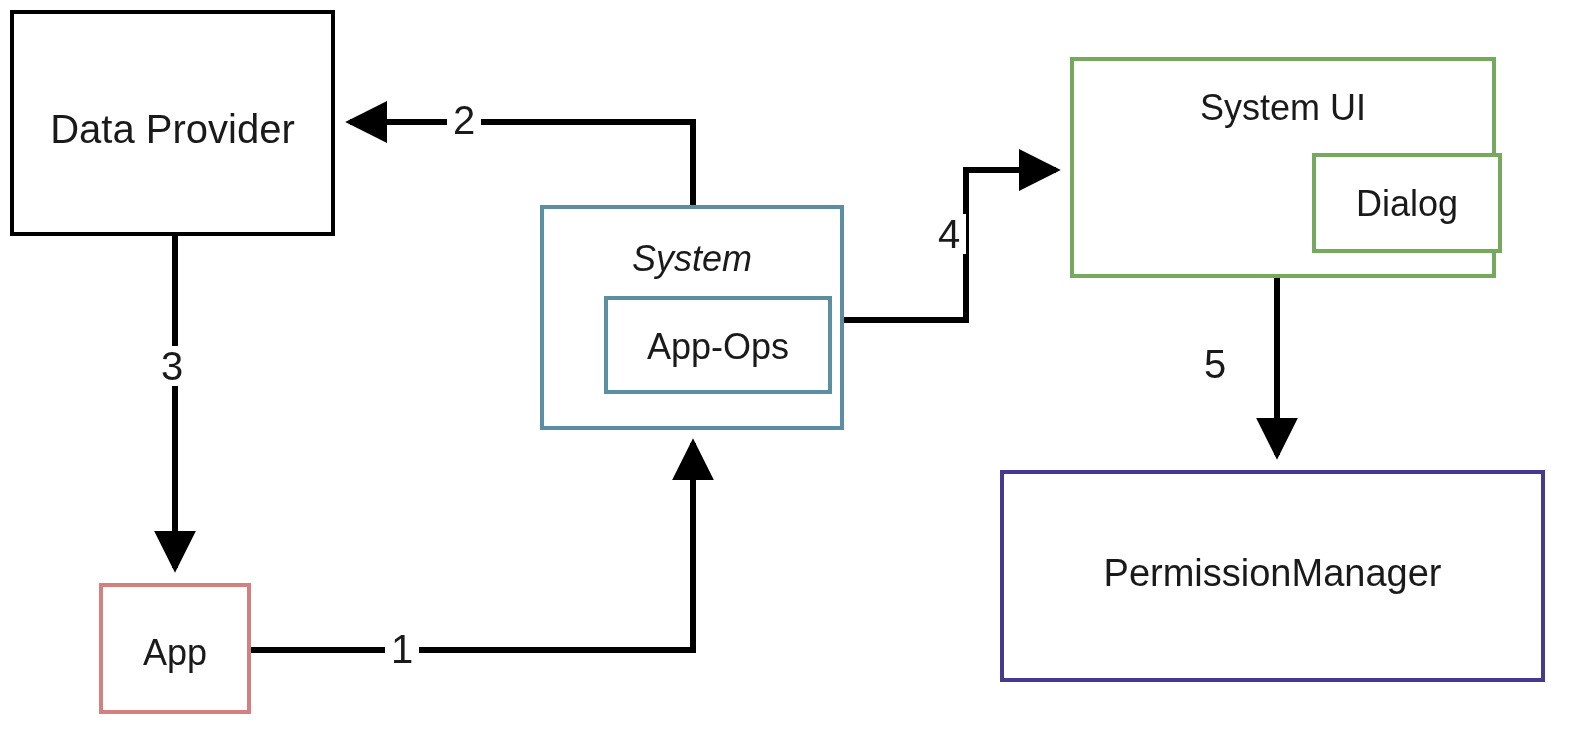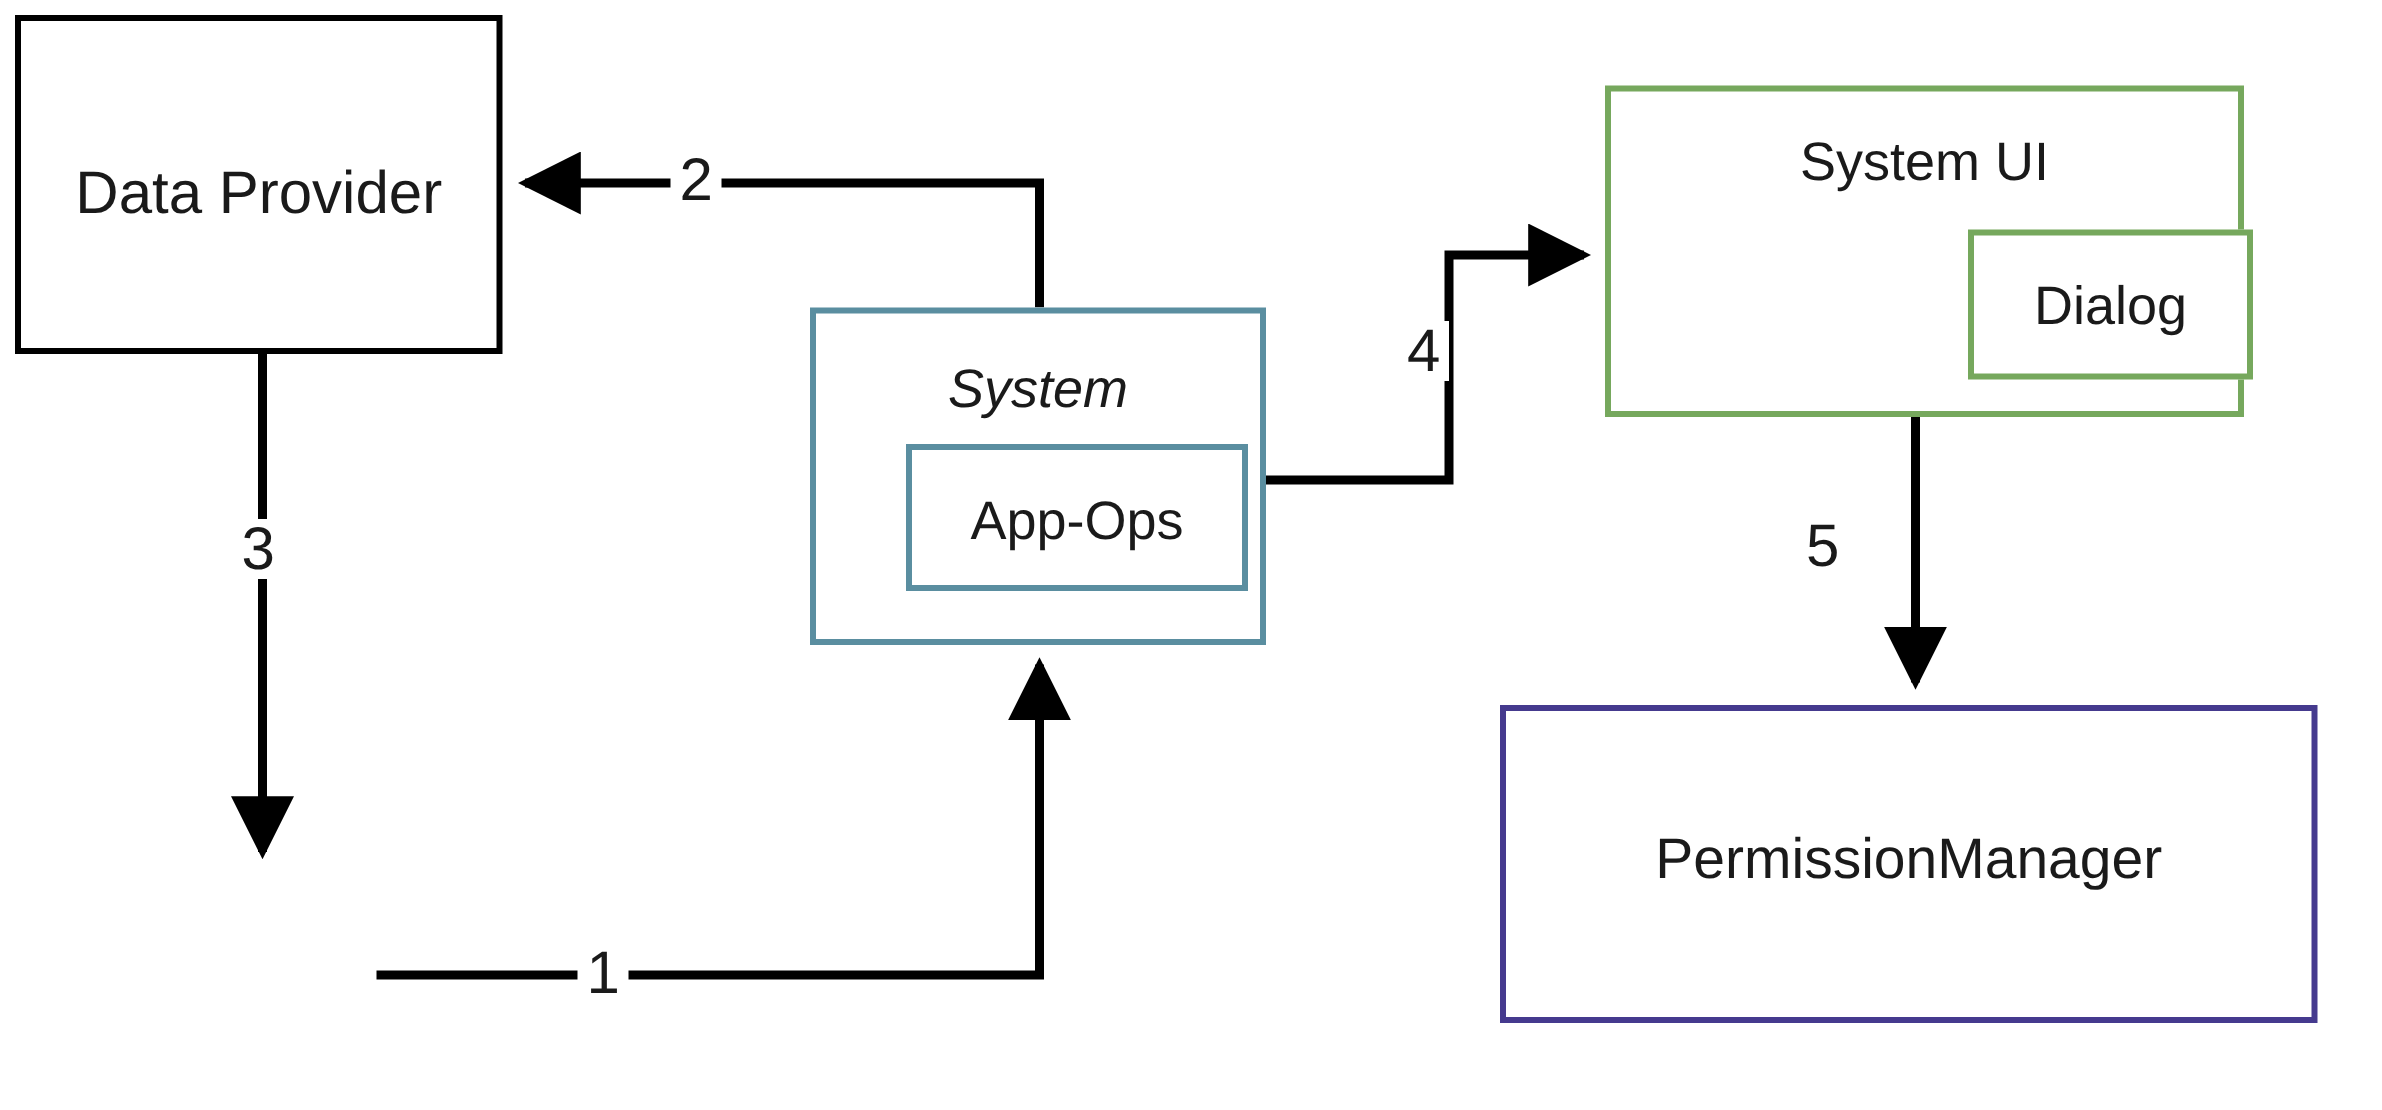--- a/index.html
+++ b/index.html
@@ -154,20 +154,23 @@
   </div>
 
   <div class="node" id="node-dialog" style="border-color: rgb(118, 168, 93); background: rgb(255, 255, 255);">
     <div class="node-label">Dialog</div>
   </div>
 
   <div class="node" id="node-permission-manager" style="border-color: rgb(69, 58, 142); background: rgb(255, 255, 255);">
     <div class="node-label">PermissionManager</div>
   </div>
 
+  <div class="node" id="node-app" style="border-color: rgb(212, 128, 126); background: rgb(255, 255, 255);">
+    <div class="node-label">App</div>
+  </div>
 
   <div class="edge-label" style="left:385px; top:629px;">1</div>
 
   <div class="edge-label" style="left:447px; top:100px;">2</div>
 
   <div class="edge-label" style="left:155px; top:346px;">3</div>
 
   <div class="edge-label" style="left:932px; top:214px;">4</div>
 
   <div class="edge-label" style="left:1198px; top:344px;">5</div>

